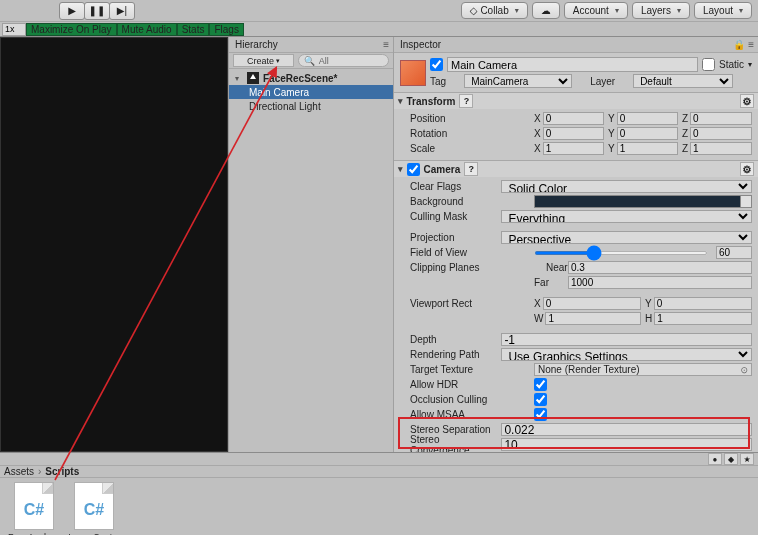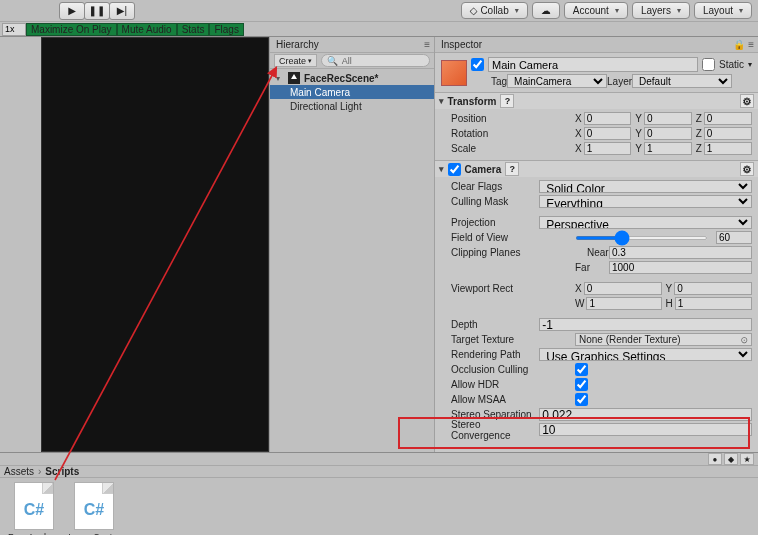--- a/index.html
+++ b/index.html
@@ -75,21 +75,20 @@
     padding: 0 4px;
     font-size: 10px;
     border: 1px solid #14532d;
     background: #15803d;
     display: inline-flex;
     align-items: center;
   }
   .panels {
     display: flex;
     height: 415px;
-    margin-left: 41px;
   }
   .scene-col {
     width: 228px;
     display: flex;
     flex-direction: column;
   }
   .scene-view {
     flex: 1;
     background: #121212;
     border: 1px solid #333;
@@ -118,21 +117,21 @@
   }
   .hier-toolbar {
     height: 16px;
     display: flex; align-items: center;
     border-bottom: 1px solid #a8a8a8;
     padding: 0 4px;
     gap: 4px;
   }
   .hier-toolbar .create-btn {
     font-size: 9px;
-    padding: 0 4px;
+    padding: 0 13px;
     border: 1px solid #a8a8a8;
     background: #dadada;
     height: 13px;
     display:inline-flex;align-items:center;
   }
   .hier-search {
     flex: 1;
     height: 13px;
     border: 1px solid #a8a8a8;
     border-radius: 8px;
@@ -206,21 +205,21 @@
   }
   .go-row1 {
     display:flex; align-items:center; gap:4px;
   }
   input.go-name {
     flex:1; height:15px; font-size:11px;
     background:#dadada; border:1px solid #a0a0a0;
     padding:0 3px;
   }
   .go-row2 {
-    display:flex; align-items:center; gap:0; font-size:10px;justify-content:center;
+    display:flex; align-items:center; gap:18px; font-size:10px;
   }
   select.small-sel, input.small-input {
     height: 14px; font-size: 10px;
     background:#dadada;
     border: 1px solid #a0a0a0;
     padding: 0 2px;
   }
   .component {
     border-top: 1px solid #a8a8a8;
   }
@@ -456,21 +455,21 @@
         <div class="go-top">
           <div class="go-row1">
             <input type="checkbox" checked="" style="">
             <input class="go-name" value="Main Camera" style="">
             <input type="checkbox" style="">
             <span>Static</span>
             <span style="font-size:8px;">▾</span>
           </div>
           <div class="go-row2">
             <span>Tag</span>
-            <select class="small-sel" style="width:100px;"><option>MainCamera</option></select>
+            <select class="small-sel" style="width:108px;"><option>MainCamera</option></select>
             <span>Layer</span>
             <select class="small-sel" style="width:100px;"><option>Default</option></select>
           </div>
         </div>
       </div>
 
       <div class="component">
         <div class="comp-header">
           <span class="fold">▾</span>
           <span>Transform</span>
@@ -539,20 +538,24 @@
           <span>Camera</span>
           <div class="help">?</div>
           <div class="gear">⚙</div>
         </div>
         <div class="comp-body">
           <div class="prop-row">
               <span class="prop-label">Clear Flags</span>
             <select class="field"><option>Solid Color</option></select>
             </div>
           <div class="prop-row">
+              <span class="prop-label">Background</span>
+            <div class="color-swatch"></div>
+            </div>
+          <div class="prop-row">
               <span class="prop-label">Culling Mask</span>
             <select class="field"><option>Everything</option></select>
             </div>
           <div style="height:6px"></div>
           <div class="prop-row">
               <span class="prop-label">Projection</span>
             <select class="field"><option>Perspective</option></select>
             </div>
           <div class="prop-row">
               <span class="prop-label">Field of View</span>
@@ -597,36 +600,36 @@
                   <input class="numf" value="1" style="">
                 </span>
             </div>
             </div>
           <div style="height:6px"></div>
           <div class="prop-row">
               <span class="prop-label">Depth</span>
             <input class="field" value="-1" style="">
             </div>
           <div class="prop-row">
+              <span class="prop-label">Rendering Path</span>
+            <select class="field"><option>Use Graphics Settings</option></select>
+            </div>
+          <div class="prop-row">
               <span class="prop-label">Target Texture</span>
             <div class="objfield">
                 <span>None (Render Texture)</span>
                 <span class="circ">⊙</span>
               </div>
             </div>
           <div class="prop-row">
-              <span class="prop-label">Rendering Path</span>
-            <select class="field"><option>Use Graphics Settings</option></select>
+              <span class="prop-label">Allow HDR</span>
+            <input type="checkbox" checked="" style="">
             </div>
           <div class="prop-row">
               <span class="prop-label">Occlusion Culling</span>
-            <input type="checkbox" checked="" style="">
-            </div>
-          <div class="prop-row">
-              <span class="prop-label">Allow HDR</span>
             <input type="checkbox" checked="" style="">
             </div>
           <div class="prop-row">
               <span class="prop-label">Allow MSAA</span>
             <input type="checkbox" checked="" style="">
             </div>
           <div class="prop-row">
               <span class="prop-label">Stereo Separation</span>
             <input class="field" value="0.022" style="">
             </div>

